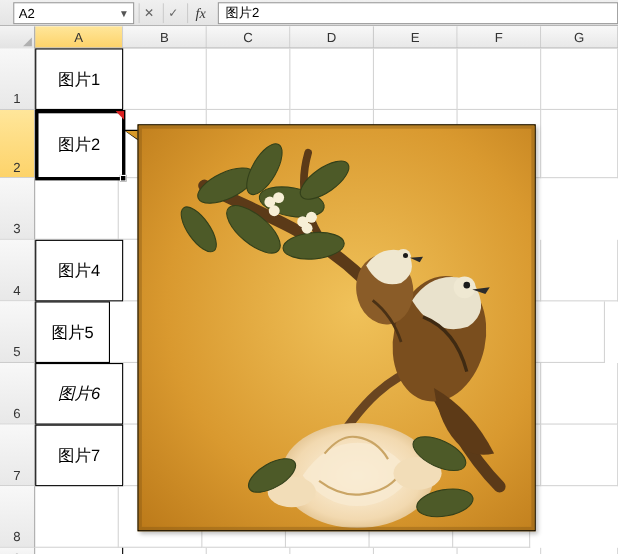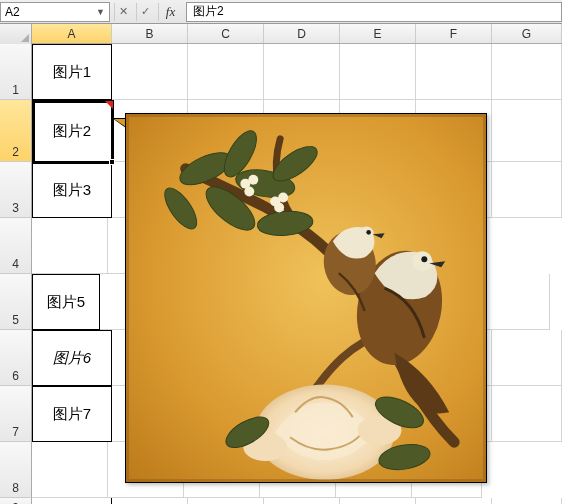--- a/index.html
+++ b/index.html
@@ -14,21 +14,21 @@
   }
 
   
   .formula-bar {
     display: flex;
     align-items: center;
     height: 24px;
     background: linear-gradient(#f0f0f0, #e4e4e4);
     border-bottom: 1px solid #999;
     gap: 4px;
-    padding-left: 0;
+    padding-left: 12px;
   }
   .name-box-wrap {
     display: flex;
     align-items: center;
     width: 110px;
     height: 20px;
     background: #fff;
     border: 1px solid #999;
     padding: 0 4px;
     justify-content: space-between;
@@ -249,32 +249,32 @@
         </div>
         <div class="cell" style="width: 76px; height: 62px;"></div>
         <div class="cell" style="width: 76px; height: 62px;"></div>
         <div class="cell" style="width: 76px; height: 62px;"></div>
         <div class="cell" style="width: 76px; height: 62px;"></div>
         <div class="cell" style="width: 76px; height: 62px;"></div>
         <div class="cell" style="width: 70px; height: 62px;"></div>
       </div>
       <div class="row" style="height: 56px;">
         <div class="rowhdr" style="height: 56px;">3</div>
+        <div class="cell" style="width: 76px; height: 56px;"></div>
+        <div class="cell" style="width: 76px; height: 56px;"></div>
+        <div class="cell" style="width: 76px; height: 56px;"></div>
+        <div class="cell" style="width: 76px; height: 56px;"></div>
+        <div class="cell" style="width: 76px; height: 56px;"></div>
+        <div class="cell" style="width: 70px; height: 56px;"></div>
+      </div>
+      <div class="row" style="height: 56px;">
+        <div class="rowhdr" style="height: 56px;">4</div>
         <div class="cell colA" style="width: 80px; height: 56px; border-top: 1px solid rgb(0, 0, 0); border-left: 1px solid rgb(0, 0, 0);">
-          <span>图片3</span>
-        </div>
-        <div class="cell" style="width: 76px; height: 56px;"></div>
-        <div class="cell" style="width: 76px; height: 56px;"></div>
-        <div class="cell" style="width: 76px; height: 56px;"></div>
-        <div class="cell" style="width: 76px; height: 56px;"></div>
-        <div class="cell" style="width: 76px; height: 56px;"></div>
-        <div class="cell" style="width: 70px; height: 56px;"></div>
-      </div>
-      <div class="row" style="height: 56px;">
-        <div class="rowhdr" style="height: 56px;">4</div>
+          <span>图片4</span>
+        </div>
         <div class="cell" style="width: 76px; height: 56px;"></div>
         <div class="cell" style="width: 76px; height: 56px;"></div>
         <div class="cell" style="width: 76px; height: 56px;"></div>
         <div class="cell" style="width: 76px; height: 56px;"></div>
         <div class="cell" style="width: 76px; height: 56px;"></div>
         <div class="cell" style="width: 70px; height: 56px;"></div>
       </div>
       <div class="row" style="height: 56px;">
         <div class="rowhdr" style="height: 56px;">5</div>
         <div class="cell colA" style="width: 68px; height: 56px; border-top: 1px solid rgb(0, 0, 0); border-left: 1px solid rgb(0, 0, 0);">

